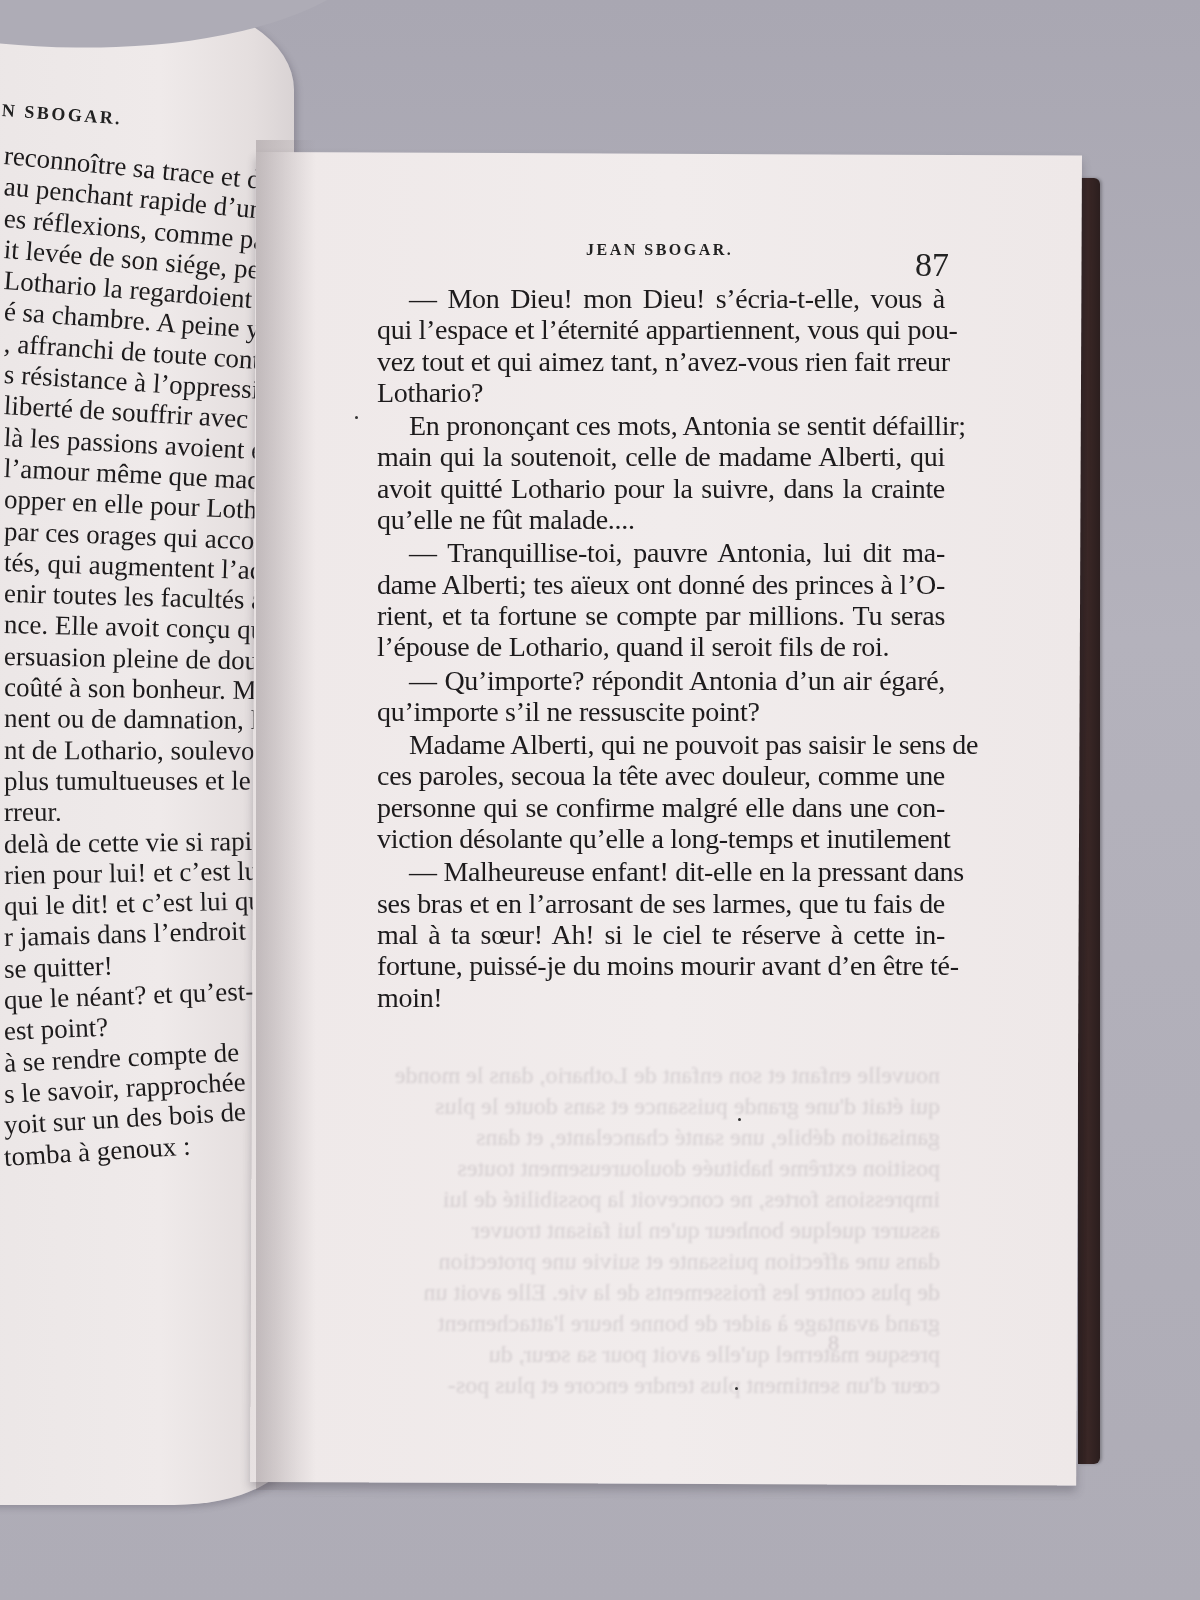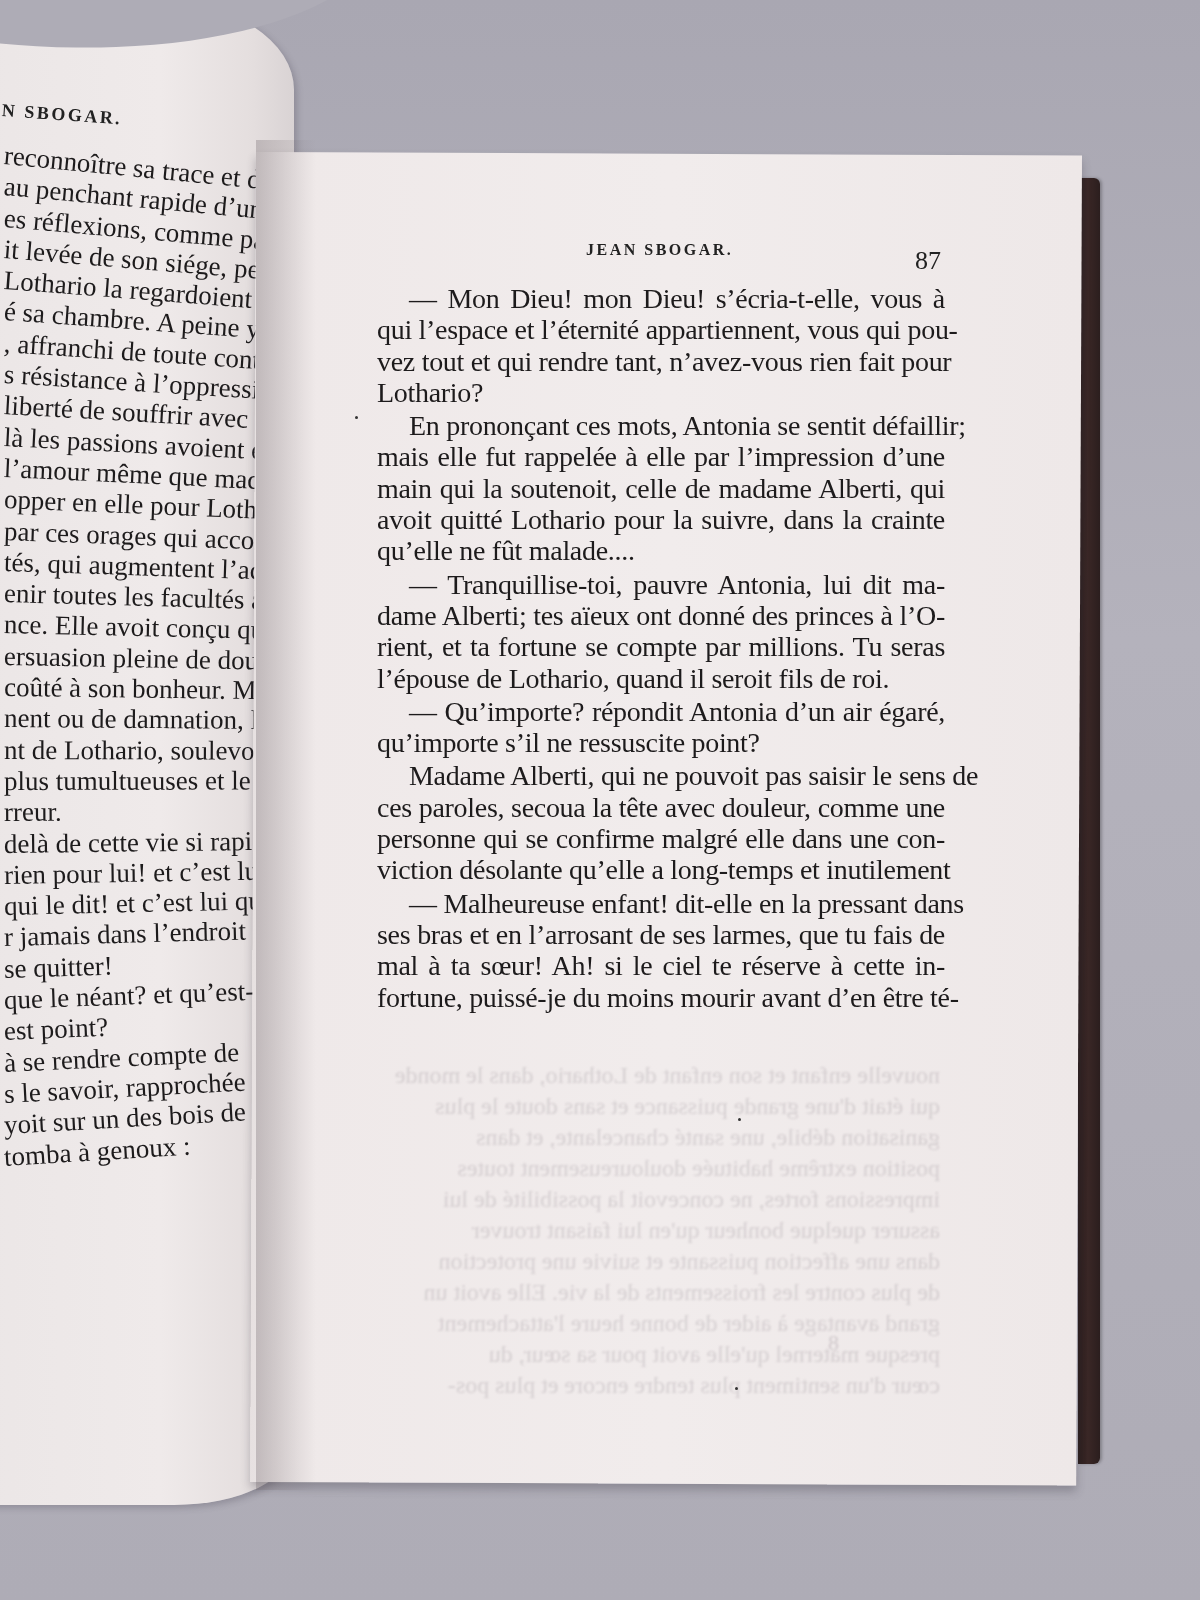--- a/index.html
+++ b/index.html
@@ -56,21 +56,21 @@
     font-family: "Liberation Serif", "DejaVu Serif", serif;
     font-weight: bold;
     font-size: 16px;
     letter-spacing: 2.5px;
     color: #222;
   }
   .page-number {
     position: absolute;
     left: 915px;
     top: 246px;
-    font-size: 26px;
+    font-size: 34px;
     color: #222;
   }
 
   .body-text {
     position: absolute;
     left: 377px;
     top: 283px;
     width: 568px;
     font-family: "Liberation Serif", "DejaVu Serif", serif;
     font-size: 28px;
@@ -221,26 +221,25 @@
 <div class="right-page"></div>
 <div class="gutter-shadow"></div>
 
 <div class="running-head">JEAN SBOGAR.</div>
 <div class="page-number">87</div>
 
 <div class="body-text" id="right-text">
     <div class="para">
       <span class="line indent">— Mon Dieu! mon Dieu! s’écria-t-elle, vous à</span>
       <span class="line">qui l’espace et l’éternité appartiennent, vous qui pou-</span>
-      <span class="line">vez tout et qui rendre tant, n’avez-vous rien fait pour</span>
+      <span class="line">vez tout et qui aimez tant, n’avez-vous rien fait rreur</span>
       <span class="line last">Lothario?</span>
     </div>
     <div class="para">
       <span class="line indent">En prononçant ces mots, Antonia se sentit défaillir;</span>
-      <span class="line">mais elle fut rappelée à elle par l’impression d’une</span>
       <span class="line">main qui la soutenoit, celle de madame Alberti, qui</span>
       <span class="line">avoit quitté Lothario pour la suivre, dans la crainte</span>
       <span class="line last">qu’elle ne fût malade....</span>
     </div>
     <div class="para">
       <span class="line indent">— Tranquillise-toi, pauvre Antonia, lui dit ma-</span>
       <span class="line">dame Alberti; tes aïeux ont donné des princes à l’O-</span>
       <span class="line">rient, et ta fortune se compte par millions. Tu seras</span>
       <span class="line last">l’épouse de Lothario, quand il seroit fils de roi.</span>
     </div>
@@ -252,20 +251,21 @@
       <span class="line indent">Madame Alberti, qui ne pouvoit pas saisir le sens de</span>
       <span class="line">ces paroles, secoua la tête avec douleur, comme une</span>
       <span class="line">personne qui se confirme malgré elle dans une con-</span>
       <span class="line">viction désolante qu’elle a long-temps et inutilement</span>
     </div>
     <div class="para">
       <span class="line indent">— Malheureuse enfant! dit-elle en la pressant dans</span>
       <span class="line">ses bras et en l’arrosant de ses larmes, que tu fais de</span>
       <span class="line">mal à ta sœur! Ah! si le ciel te réserve à cette in-</span>
       <span class="line">fortune, puissé-je du moins mourir avant d’en être té-</span>
+      <span class="line last">moin!</span>
     </div>
   </div>
 
 <div class="show-through">
   <div>nouvelle enfant et son enfant de Lothario, dans le monde</div>
   <div>qui était d'une grande puissance et sans doute le plus</div>
   <div>ganisation débile, une santé chancelante, et dans</div>
   <div>position extrême habituée douloureusement toutes</div>
   <div>impressions fortes, ne concevoit la possibilité de lui</div>
   <div>assurer quelque bonheur qu'en lui faisant trouver</div>

